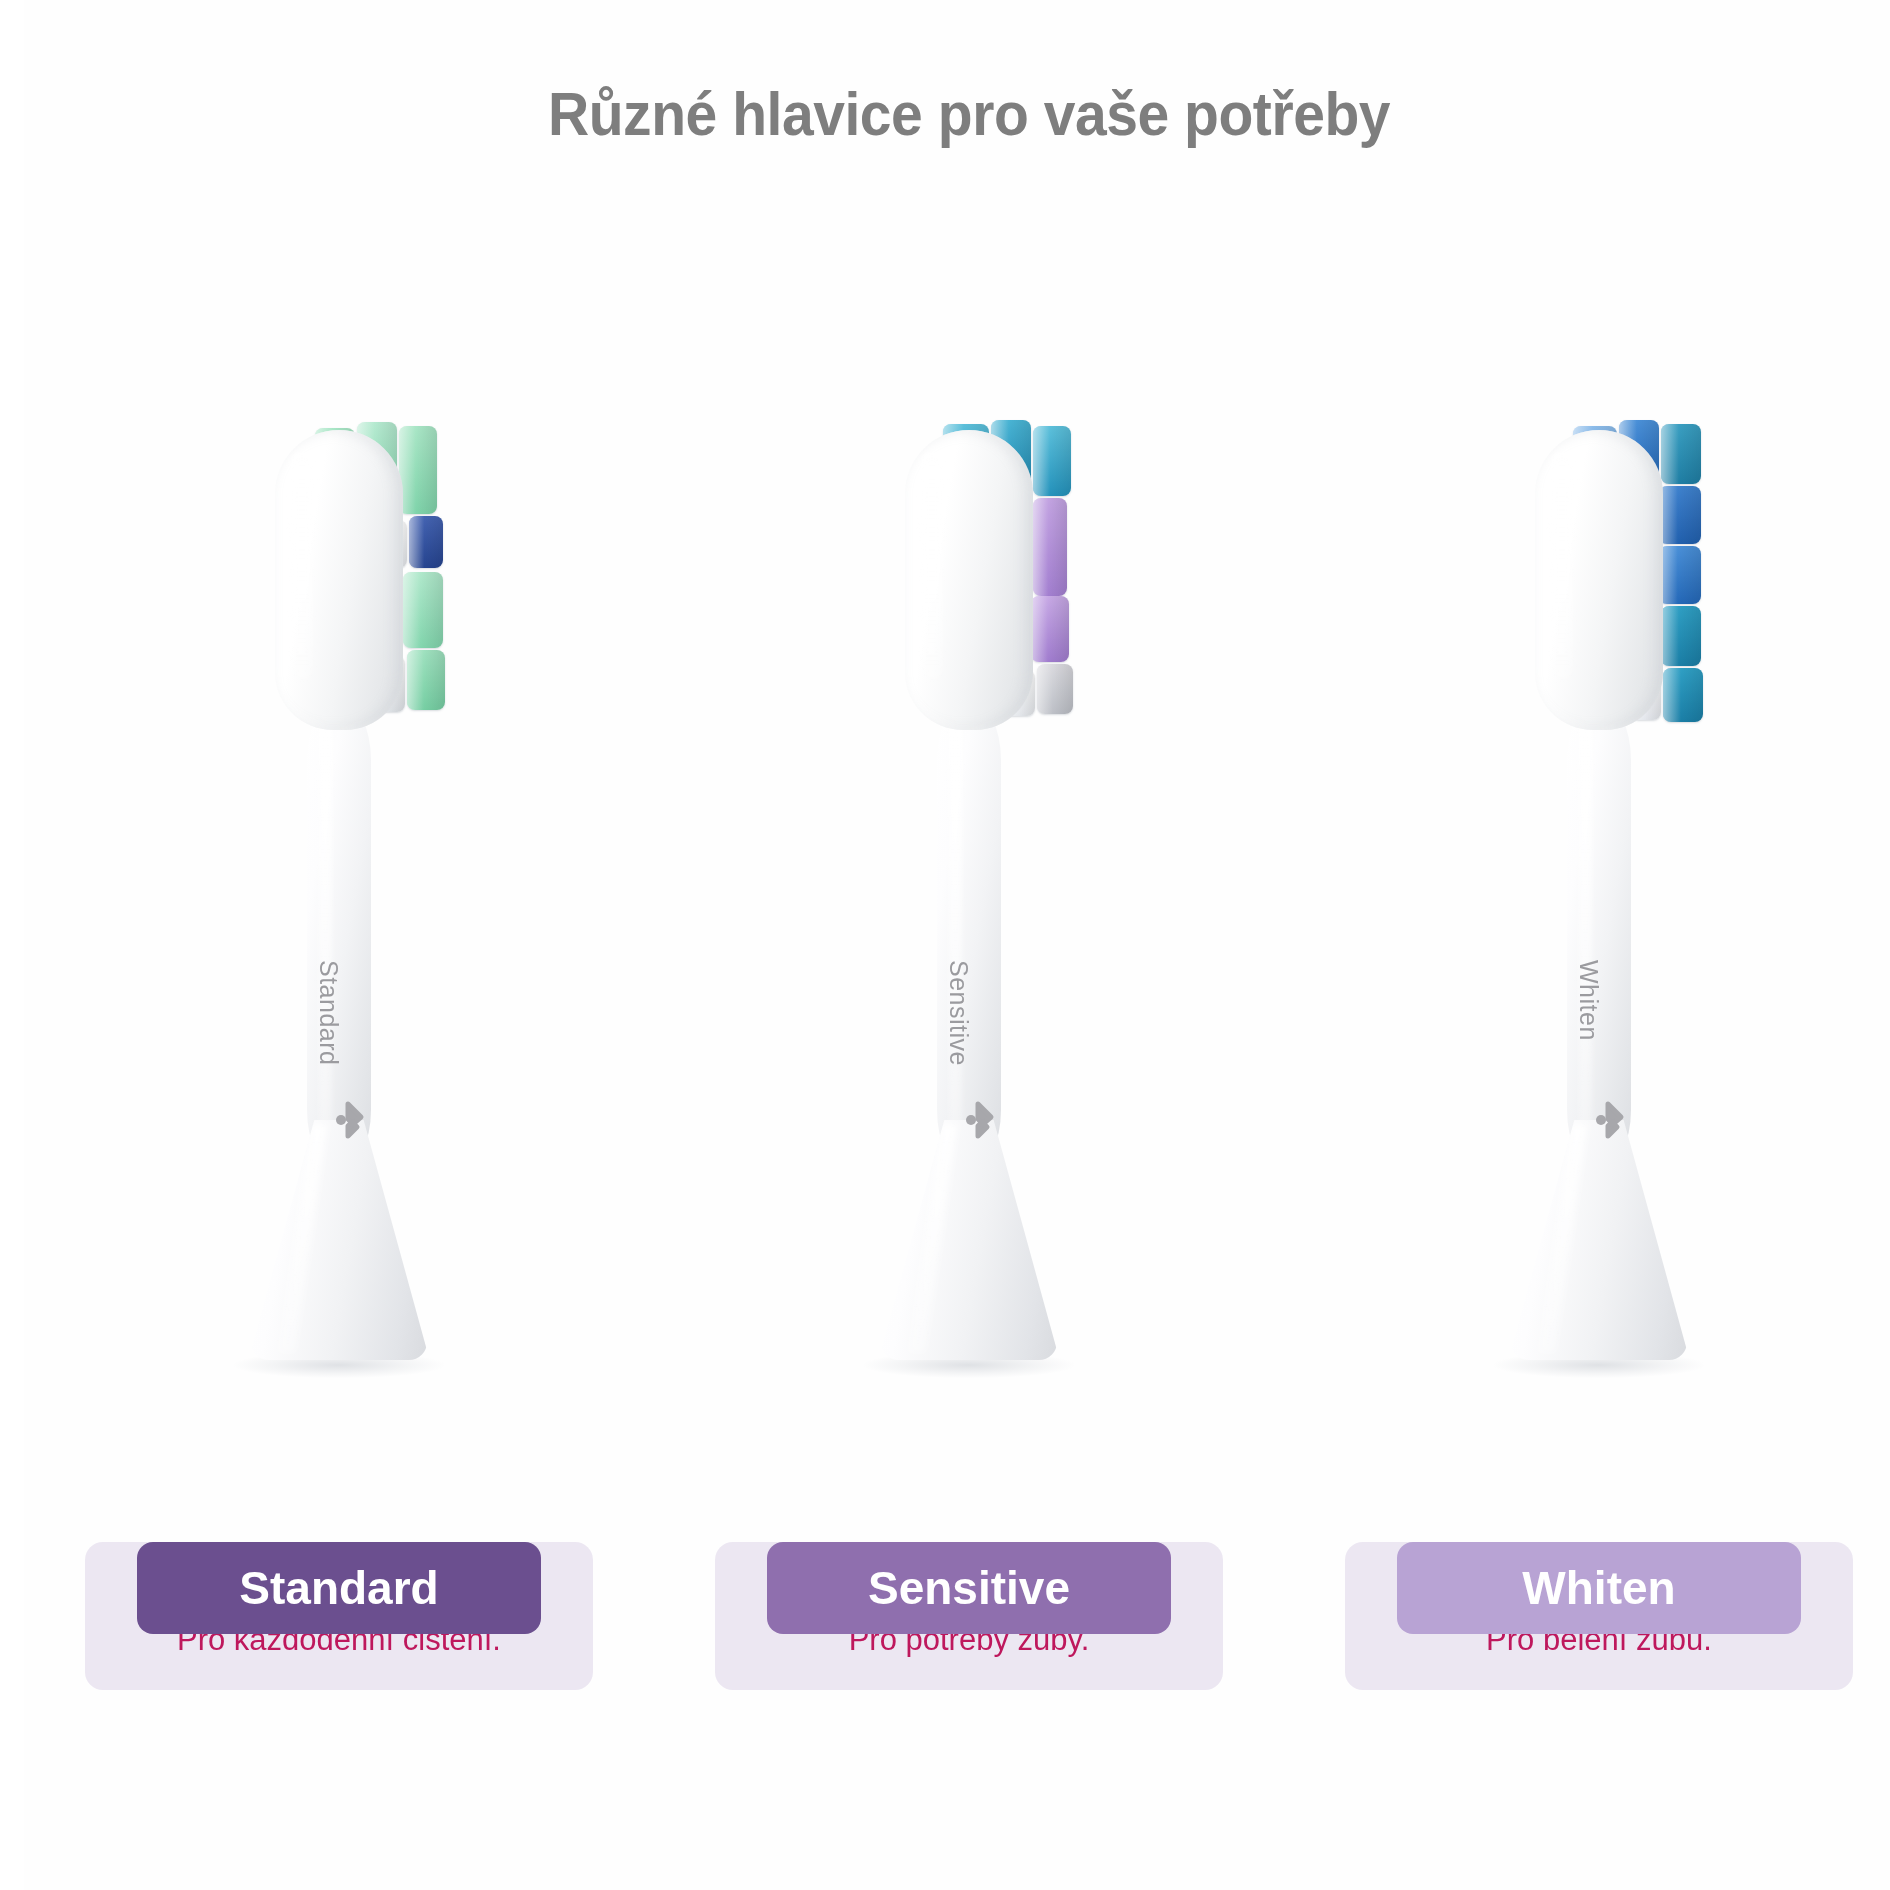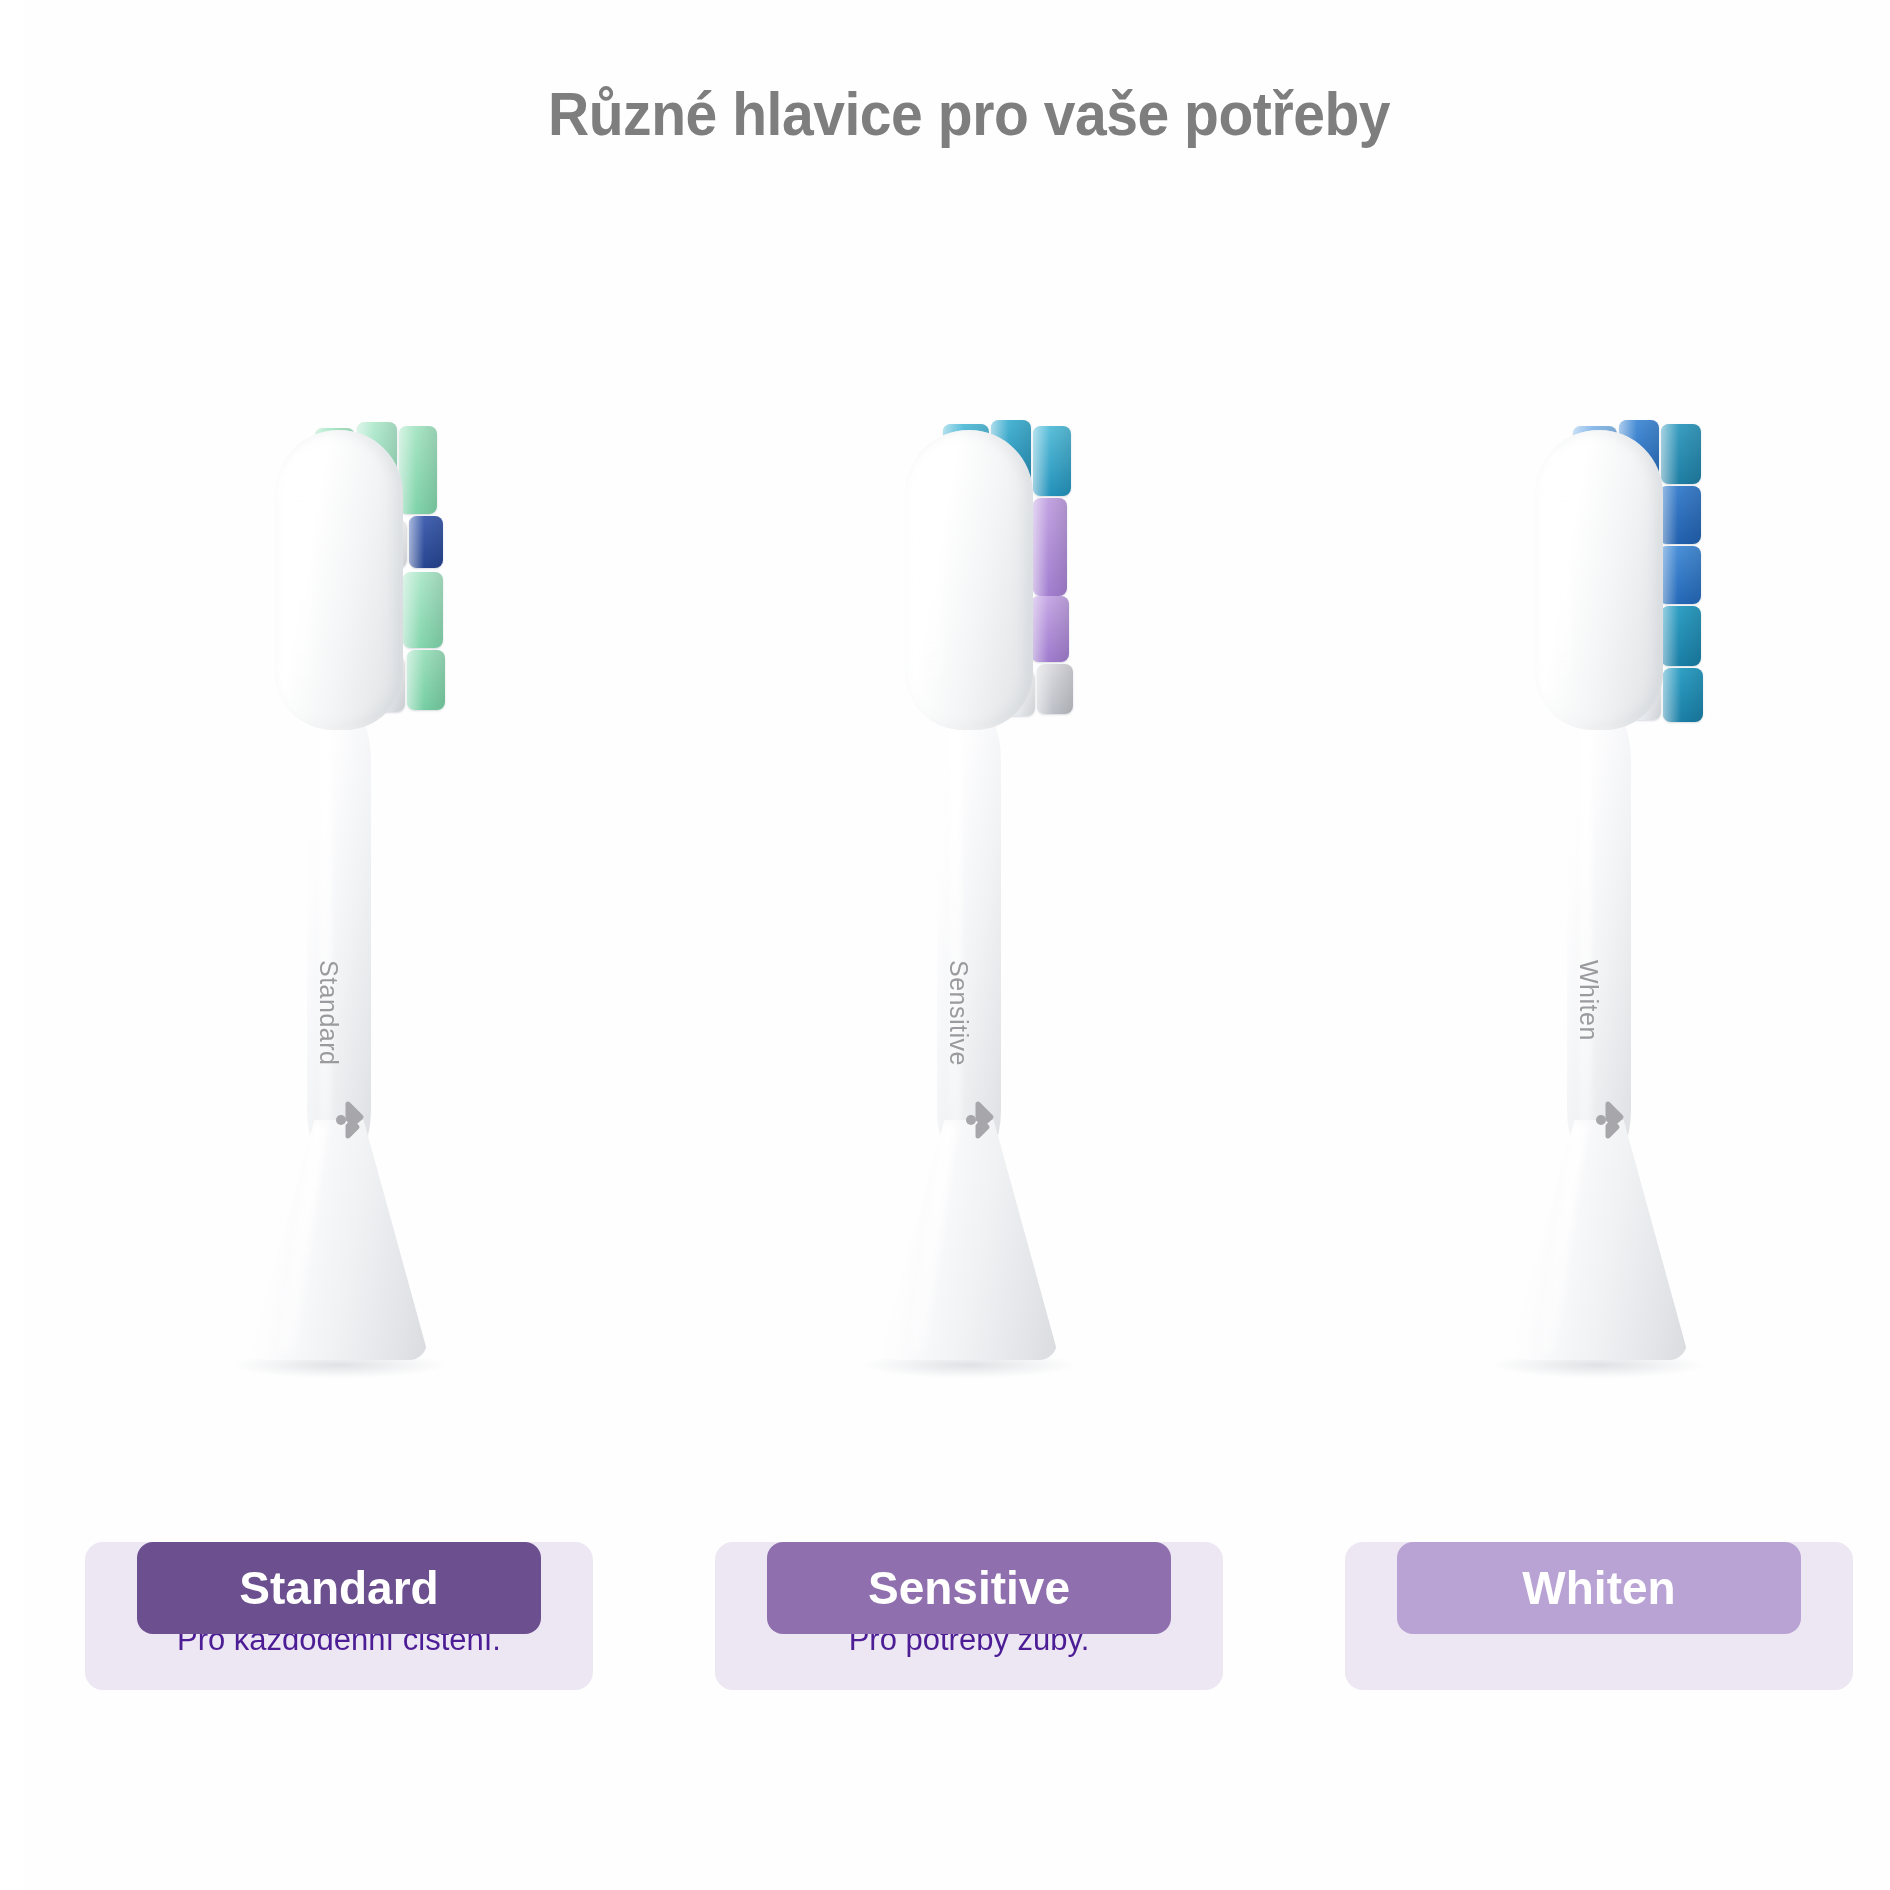--- a/index.html
+++ b/index.html
@@ -151,21 +151,21 @@
     line-height: 92px;
     border-radius: 16px;
     color: #ffffff;
     font-size: 46px;
     font-weight: 700;
     text-align: center;
     z-index: 2;
   }
   .card-desc {
     font-size: 31px;
-    color: #4c1d95;
+    color: #be185d;
     font-family: "Liberation Sans", sans-serif;
   }
 </style>
 </head>
 <body>
 
 <div id="root">
 
   <h1 class="title">Různé hlavice pro vaše potřeby</h1>
 
@@ -275,17 +275,18 @@
     <div class="card-wrap">
       <div class="card-body">
         <div class="badge" style="background:#8f6fae;">Sensitive</div>
         <div class="card-desc">Pro potřeby zuby.</div>
       </div>
     </div>
 
     <div class="card-wrap">
       <div class="card-body">
         <div class="badge" style="background:#b8a3d4;">Whiten</div>
+        <div class="card-desc">Pro bělení zubů.</div>
       </div>
     </div>
 
   </div>
 </div>
 
 </body></html>

